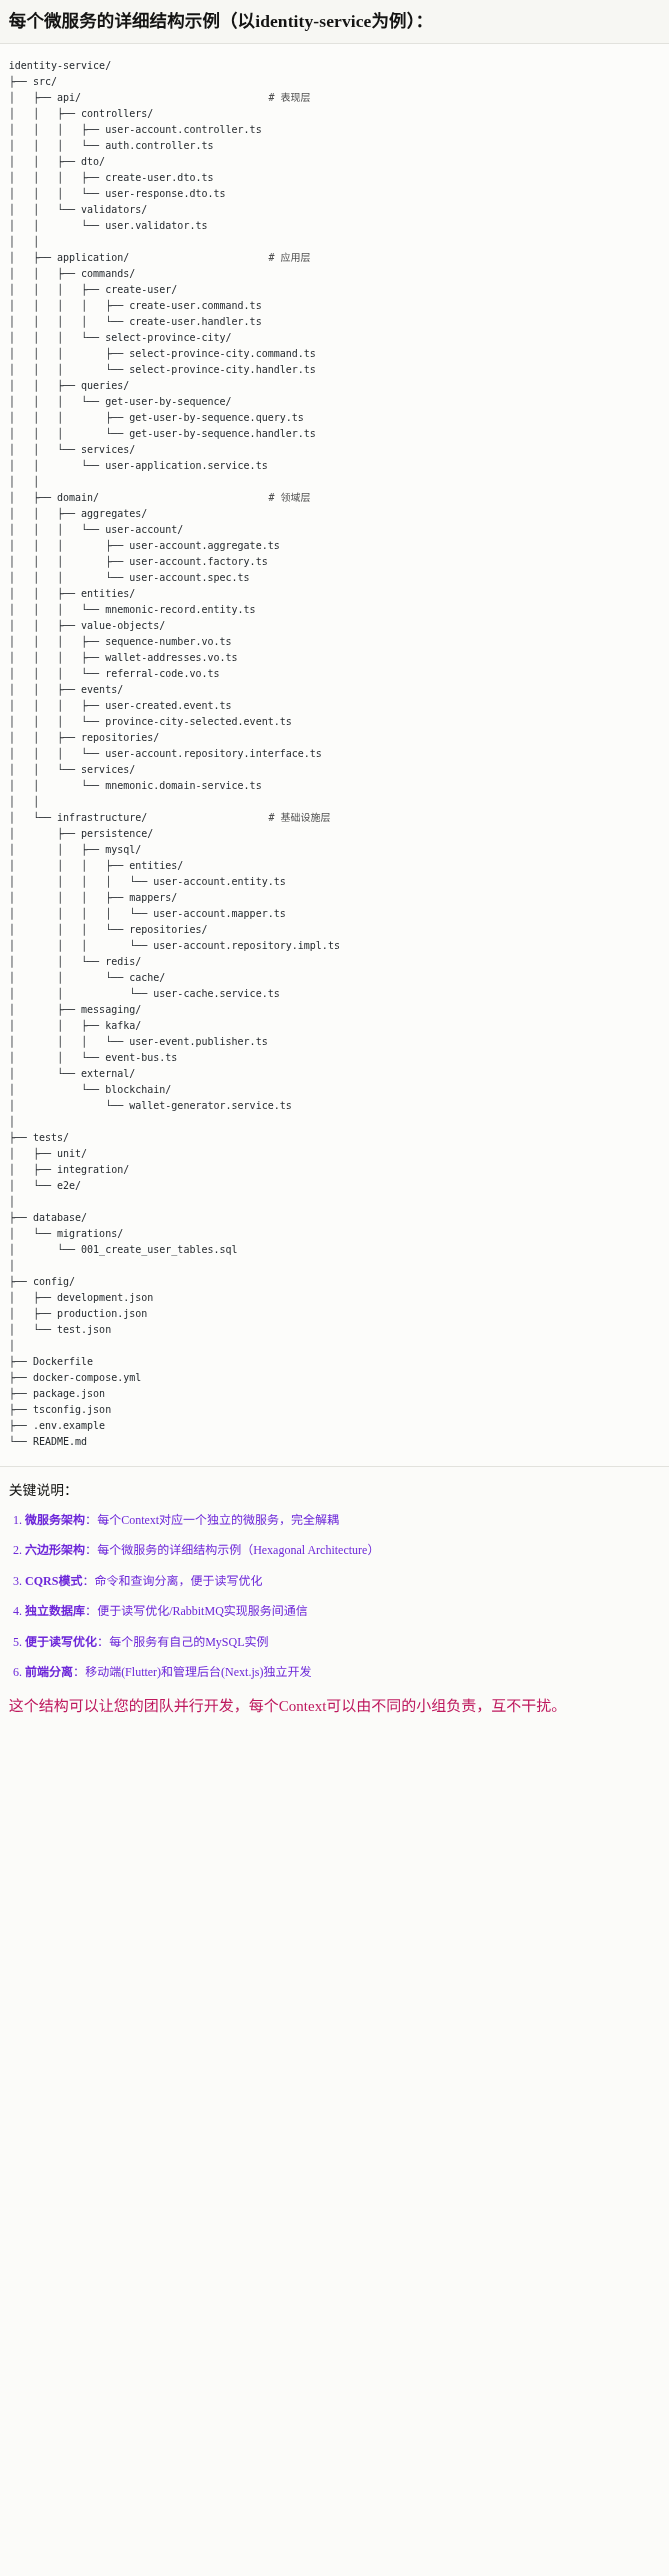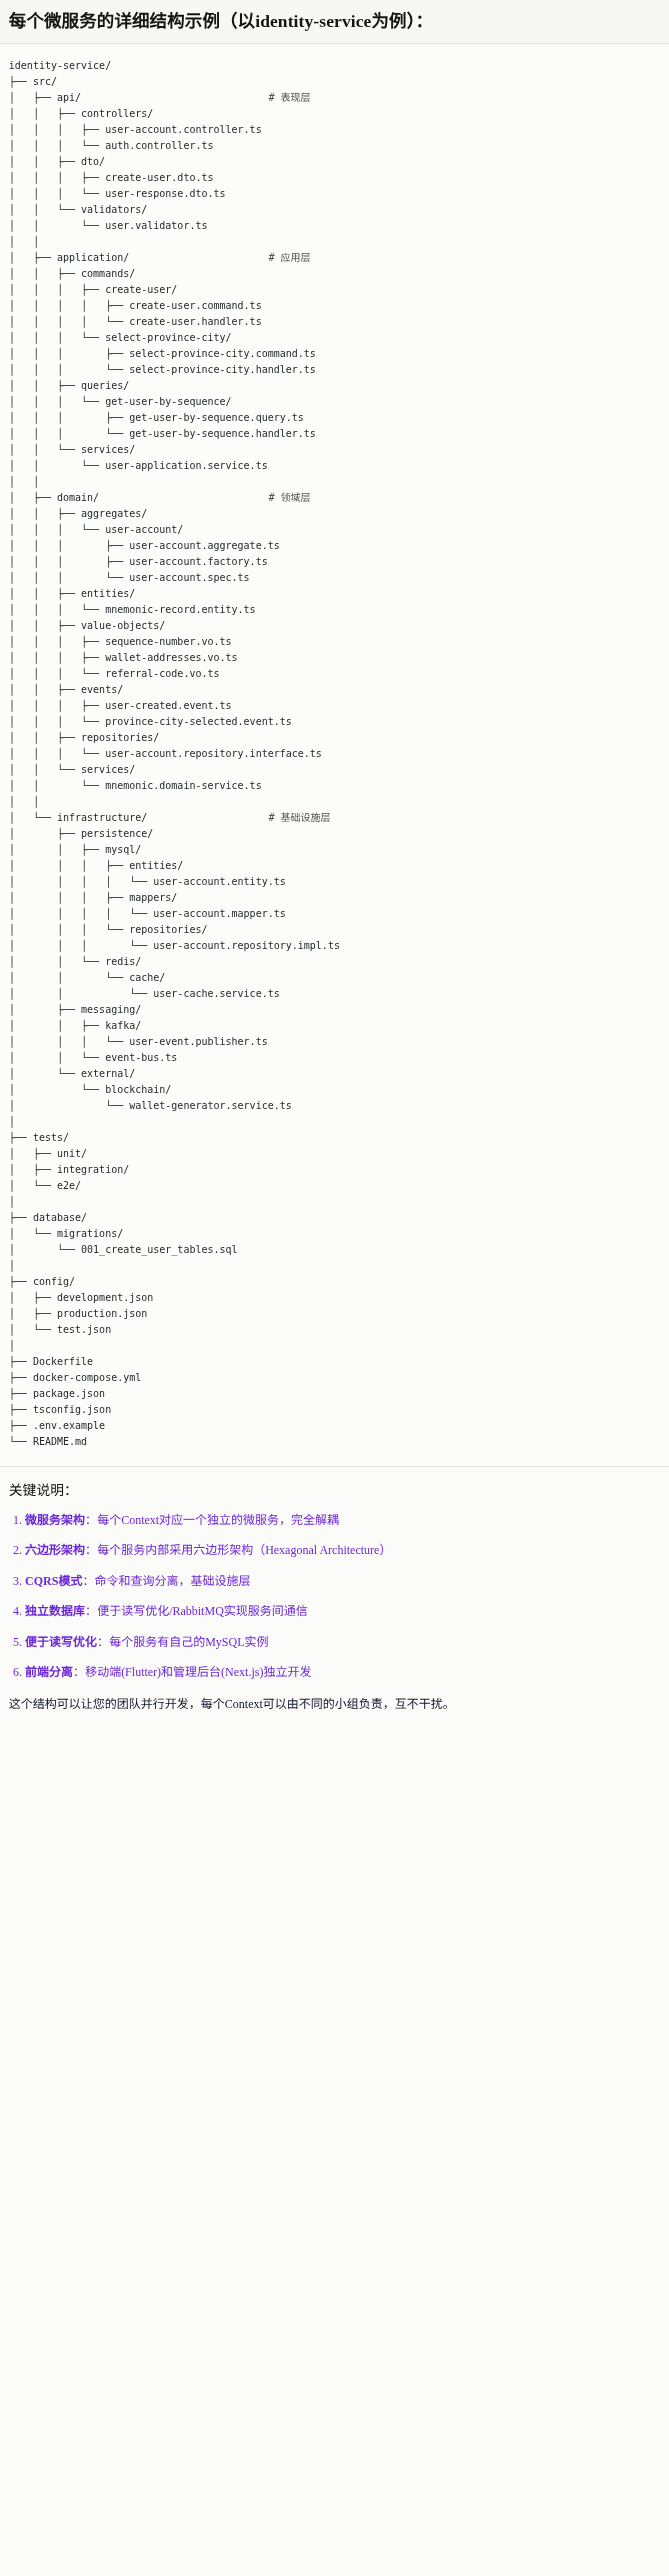--- a/index.html
+++ b/index.html
@@ -88,23 +88,23 @@
     font-weight: bold;
   }
   .note-sep {
     font-weight: normal;
   }
   .note-desc {
     font-weight: normal;
   }
   .closing {
     margin: 13.8px 0 0 0;
-    font-size: 12px;
+    font-size: 15px;
     line-height: 1.5;
-    color: #0f172a;
+    color: #be185d;
   }
 </style>
 </head>
 <body>
 
 <div class="page">
 
   <section class="title-block">
     <h1 class="doc-title">每个微服务的详细结构示例（以identity-service为例）：</h1>
   </section>
@@ -200,24 +200,24 @@
   </section>
 
   <section class="notes-block">
     <h2 class="notes-title">关键说明：</h2>
 
     <ol class="notes-list">
       <li>
         <span class="note-term">微服务架构</span><span class="note-sep">：</span><span class="note-desc">每个Context对应一个独立的微服务，完全解耦</span>
       </li>
       <li>
-        <span class="note-term">六边形架构</span><span class="note-sep">：</span><span class="note-desc">每个服务内部采用六边形架构（Hexagonal Architecture）</span>
-      </li>
-      <li>
-        <span class="note-term">CQRS模式</span><span class="note-sep">：</span><span class="note-desc">命令和查询分离，基础设施层</span>
+        <span class="note-term">六边形架构</span><span class="note-sep">：</span><span class="note-desc">每个微服务的详细结构示例（Hexagonal Architecture）</span>
+      </li>
+      <li>
+        <span class="note-term">CQRS模式</span><span class="note-sep">：</span><span class="note-desc">命令和查询分离，便于读写优化</span>
       </li>
       <li>
         <span class="note-term">独立数据库</span><span class="note-sep">：</span><span class="note-desc">便于读写优化/RabbitMQ实现服务间通信</span>
       </li>
       <li>
         <span class="note-term">便于读写优化</span><span class="note-sep">：</span><span class="note-desc">每个服务有自己的MySQL实例</span>
       </li>
       <li>
         <span class="note-term">前端分离</span><span class="note-sep">：</span><span class="note-desc">移动端(Flutter)和管理后台(Next.js)独立开发</span>
       </li>

